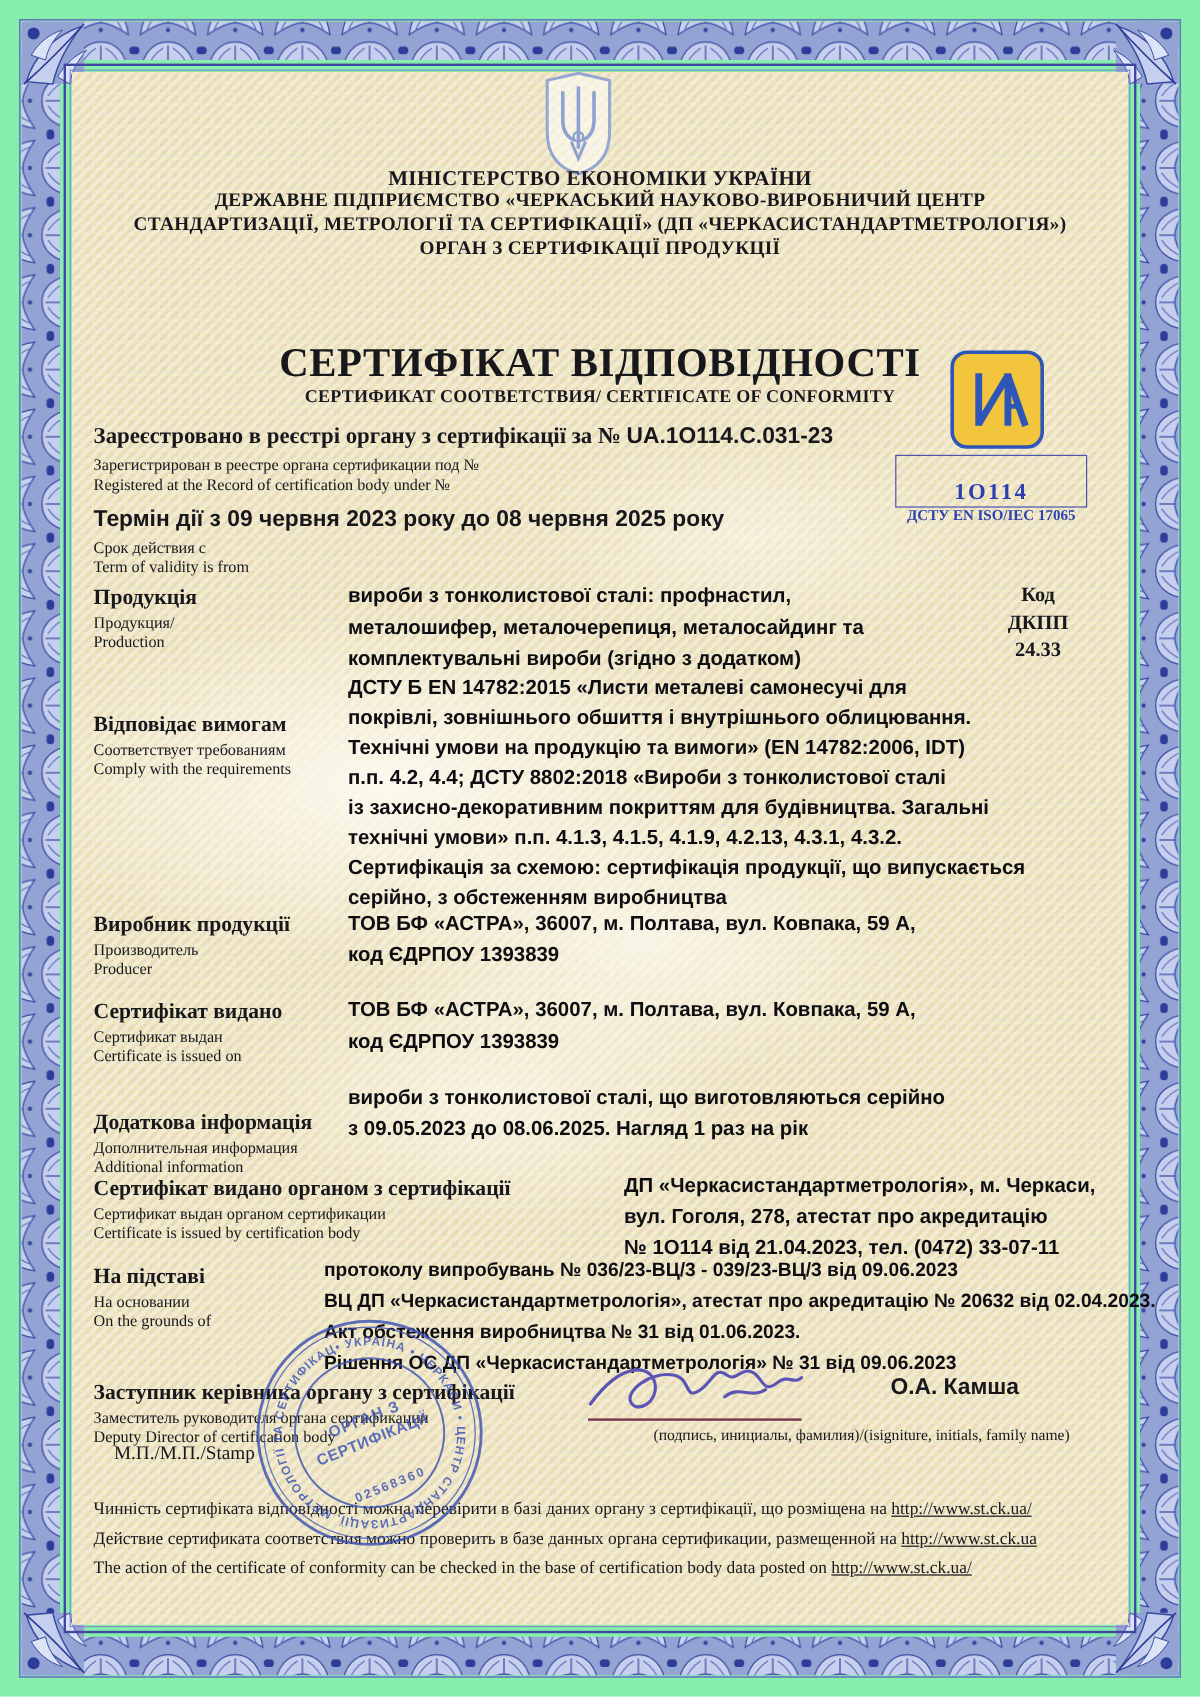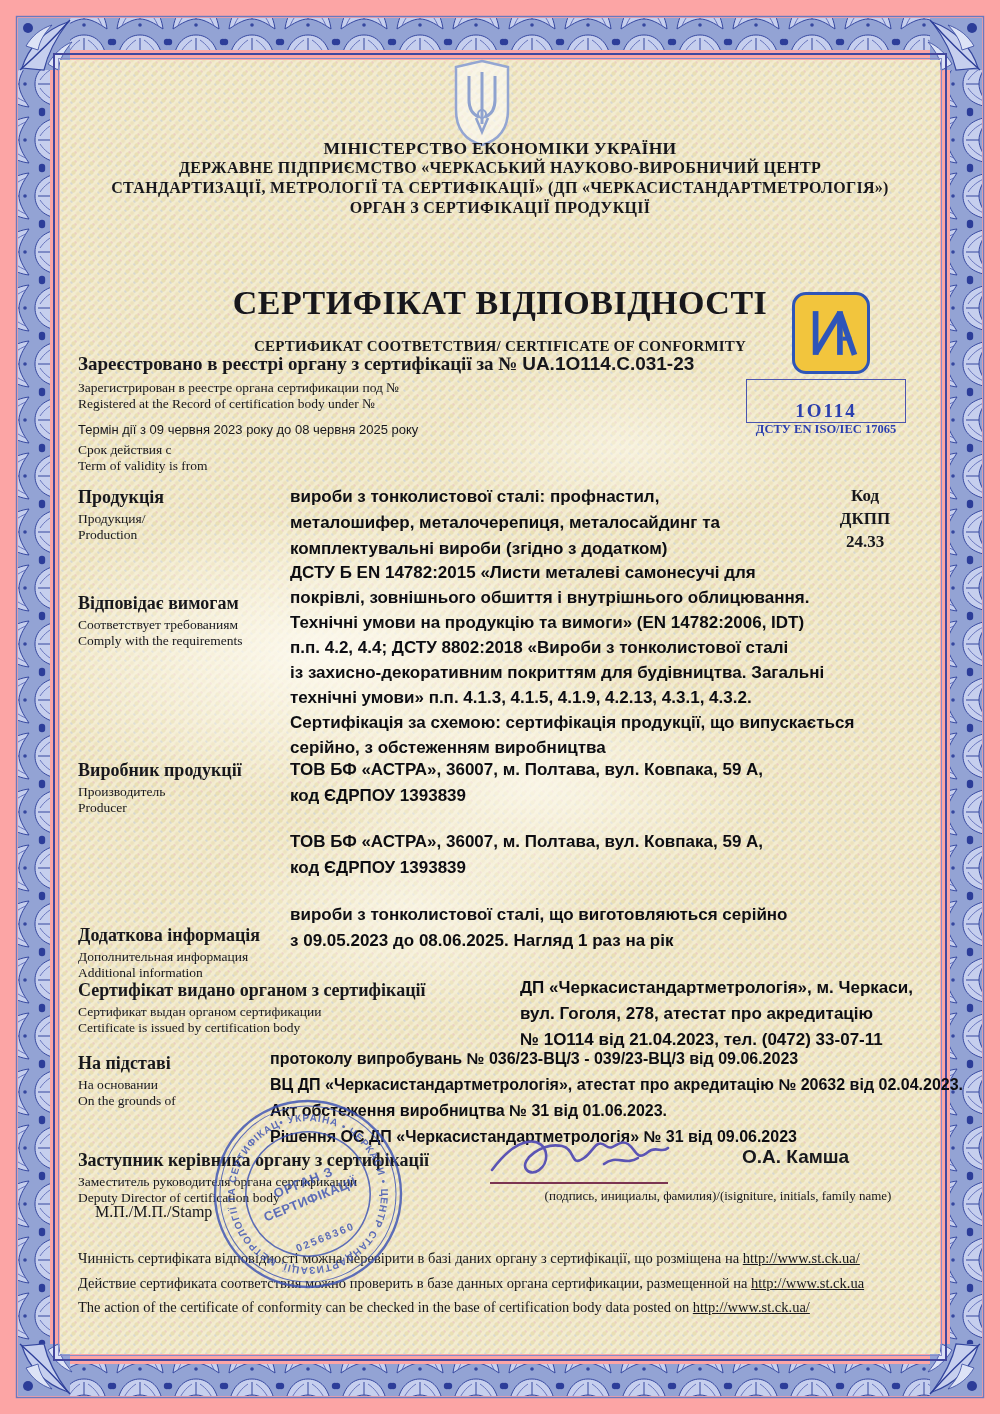--- a/index.html
+++ b/index.html
@@ -1,16 +1,16 @@
 <!DOCTYPE html>
 <html lang="uk"><head>
 <meta charset="utf-8">
 <style>
   html,body{margin:0;padding:0;background:#ffffff;}
-  .page{position:relative;width:1000px;height:1414px;margin:0 auto;background:#fca5a5;overflow:hidden;
+  .page{position:relative;width:1000px;height:1414px;margin:0 auto;background:#86efac;overflow:hidden;
         font-family:"Liberation Serif","DejaVu Serif",serif;color:#17171c;}
   .abs{position:absolute;}
   svg{display:block;}
 
   
   .panel{position:absolute;inset:60px;z-index:1;background-color:#f3ecd0;
     background-image:
       radial-gradient(circle,#e9dfb4 1.7px,rgba(0,0,0,0) 2.6px),
       radial-gradient(circle,#ece2bc 1.7px,rgba(0,0,0,0) 2.6px),
       radial-gradient(circle,rgba(214,140,168,.30) .9px,rgba(0,0,0,0) 1.8px),
@@ -31,30 +31,30 @@
   .sans{font-family:"Liberation Sans","DejaVu Sans",sans-serif;}
   .center{text-align:center;}
   .pre{white-space:pre-line;}
 
   .hdr{left:62px;width:876px;top:138px;line-height:20px;letter-spacing:.3px;}
   .hdr .h1{font-size:17.5px;font-weight:bold;}
   .hdr .h2{font-size:16px;font-weight:bold;}
 
   .title-wrap{left:62px;width:876px;top:284px;}
   .title{font-size:34px;font-weight:bold;letter-spacing:.5px;line-height:38px;}
-  .subtitle{font-size:15px;font-weight:bold;margin-top:16px;letter-spacing:.2px;}
+  .subtitle{font-size:15px;font-weight:bold;margin-top:1px;letter-spacing:.2px;}
 
   .reg{left:78px;top:353px;}
   .reg-main{font-size:19px;font-weight:bold;}
   .reg-num{font-family:"Liberation Sans","DejaVu Sans",sans-serif;font-weight:bold;}
   .sub{font-size:13.5px;line-height:15.5px;font-weight:normal;margin-top:5px;}
   .sub div{margin:0;}
 
   .term{left:78px;top:422px;}
-  .term-main{font-size:13px;font-weight:normal;font-family:"Liberation Sans","DejaVu Sans",sans-serif;}
+  .term-main{font-size:19px;font-weight:bold;font-family:"Liberation Sans","DejaVu Sans",sans-serif;}
 
   .rlabel{left:78px;font-size:18px;font-weight:bold;line-height:21px;}
   .rlabel .sub{margin-top:3px;}
   .value{font-family:"Liberation Sans","DejaVu Sans",sans-serif;font-weight:bold;
          font-size:17px;line-height:26px;color:#0d0d12;}
   .code-col{left:826px;width:78px;text-align:center;font-size:17px;font-weight:bold;line-height:23px;}
 
   
   .accr-mark{left:792px;top:292px;width:78px;height:82px;background:#f2c53d;
              border:3px solid #2e55b8;border-radius:14px;box-sizing:border-box;
@@ -219,20 +219,27 @@
     <div class="abs rlabel" style="top:760px;">
       <div>Виробник продукції</div>
       <div class="sub">
         <div>Производитель</div>
         <div>Producer</div>
       </div>
     </div>
     <div class="abs value pre" style="left:290px;top:757px;width:600px;">ТОВ БФ «АСТРА», 36007, м. Полтава, вул. Ковпака, 59 А,
 код ЄДРПОУ 1393839</div>
 
+    <div class="abs rlabel" style="top:832px;">
+      <div>Сертифікат видано</div>
+      <div class="sub">
+        <div>Сертификат выдан</div>
+        <div>Certificate is issued on</div>
+      </div>
+    </div>
     <div class="abs value pre" style="left:290px;top:829px;width:600px;">ТОВ БФ «АСТРА», 36007, м. Полтава, вул. Ковпака, 59 А,
 код ЄДРПОУ 1393839</div>
 
     <div class="abs rlabel" style="top:905px;margin-top:20px;">
       <div>Додаткова інформація</div>
       <div class="sub">
         <div>Дополнительная информация</div>
         <div>Additional information</div>
       </div>
     </div>

